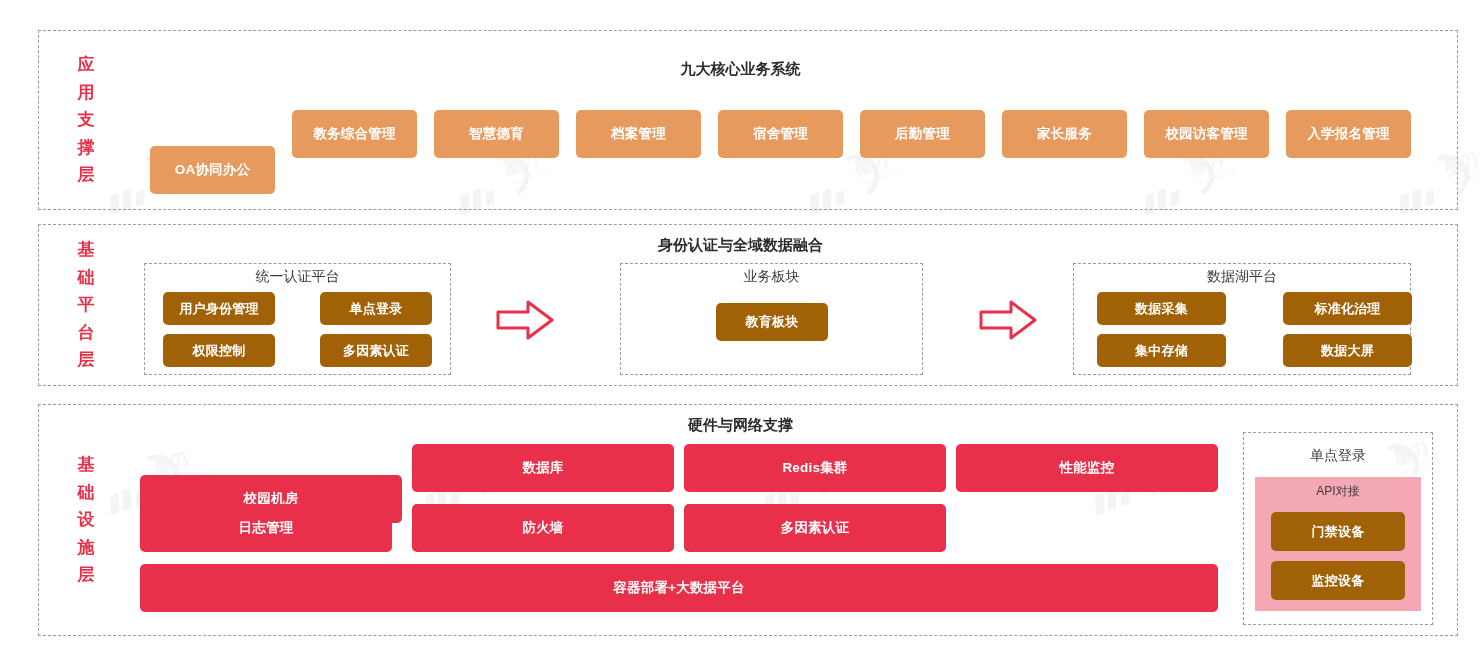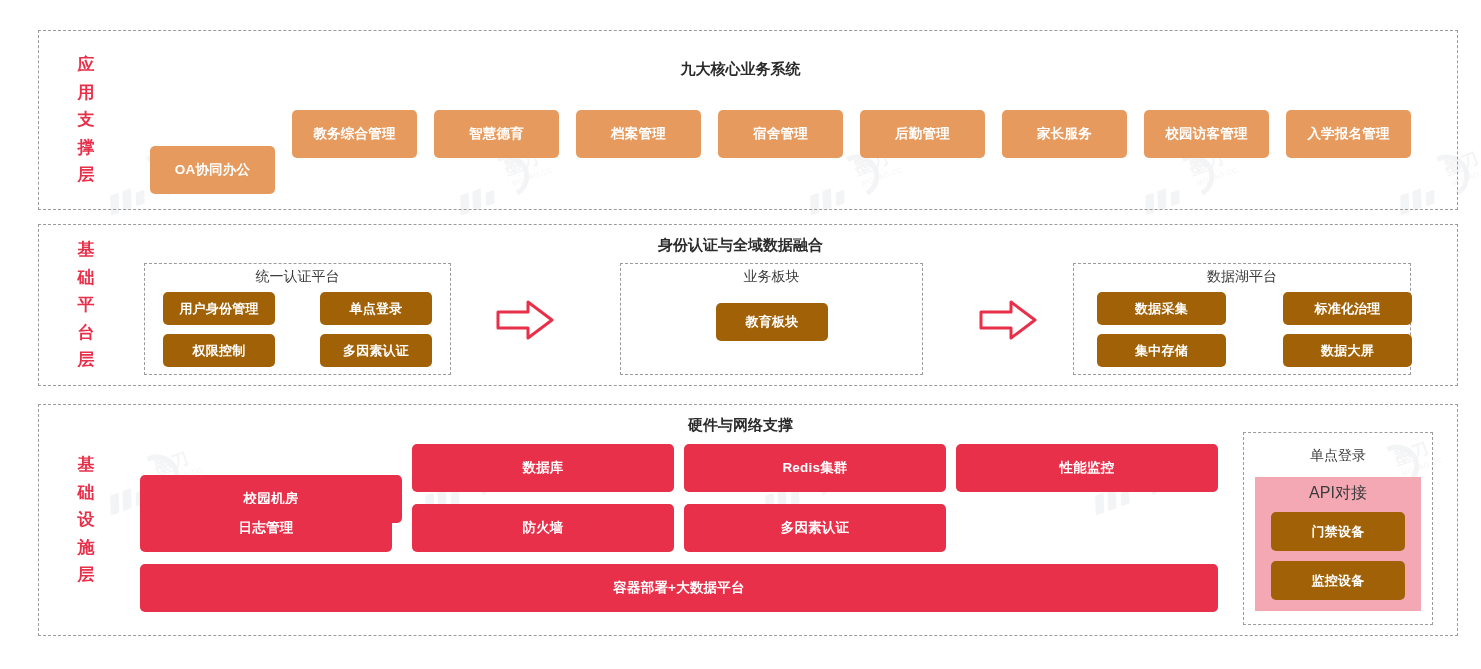--- a/index.html
+++ b/index.html
@@ -165,21 +165,21 @@
   .api-block {
     position: absolute;
     box-sizing: border-box;
     background: #F4A8B4;
     z-index: 11;
   }
   .api-title {
     position: absolute;
     left: 0; right: 14px;
     text-align: center;
-    font-size: 16px;
+    font-size: 12px;
     color: #3c3c3c;
     white-space: nowrap;
     z-index: 12;
   }
 </style>
 </head>
 <body>
 
 <div id="diagram">
 

